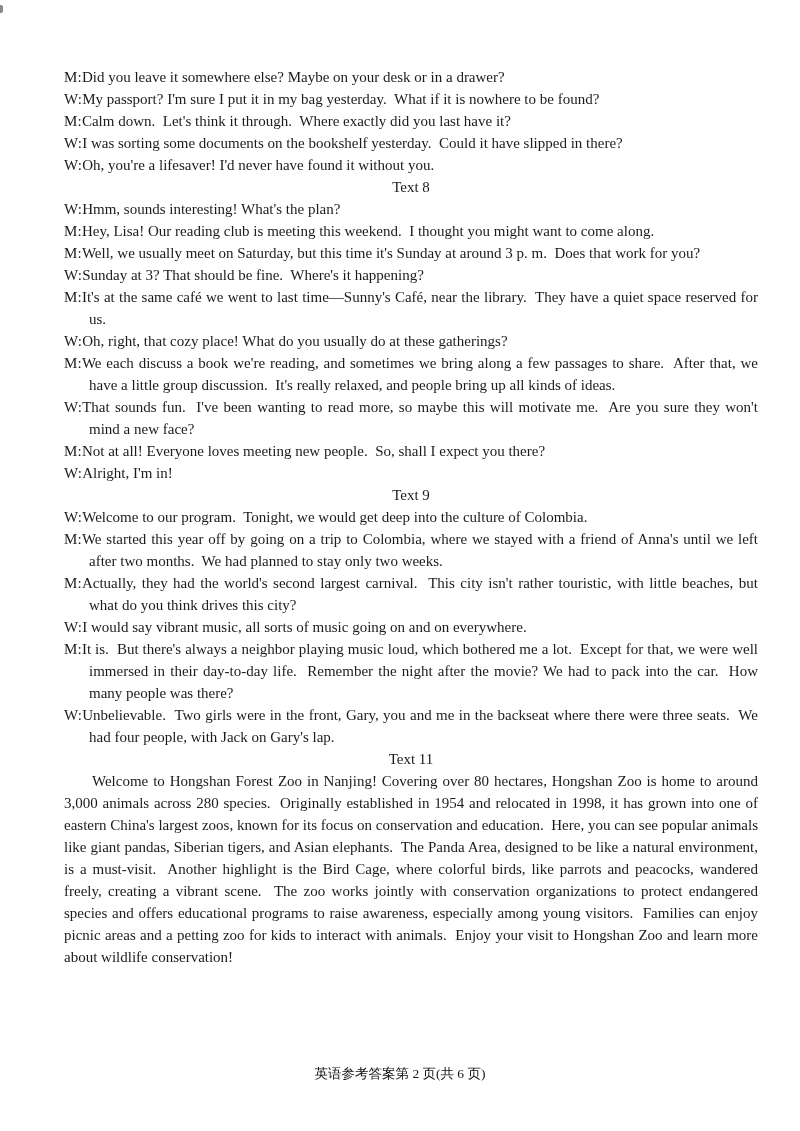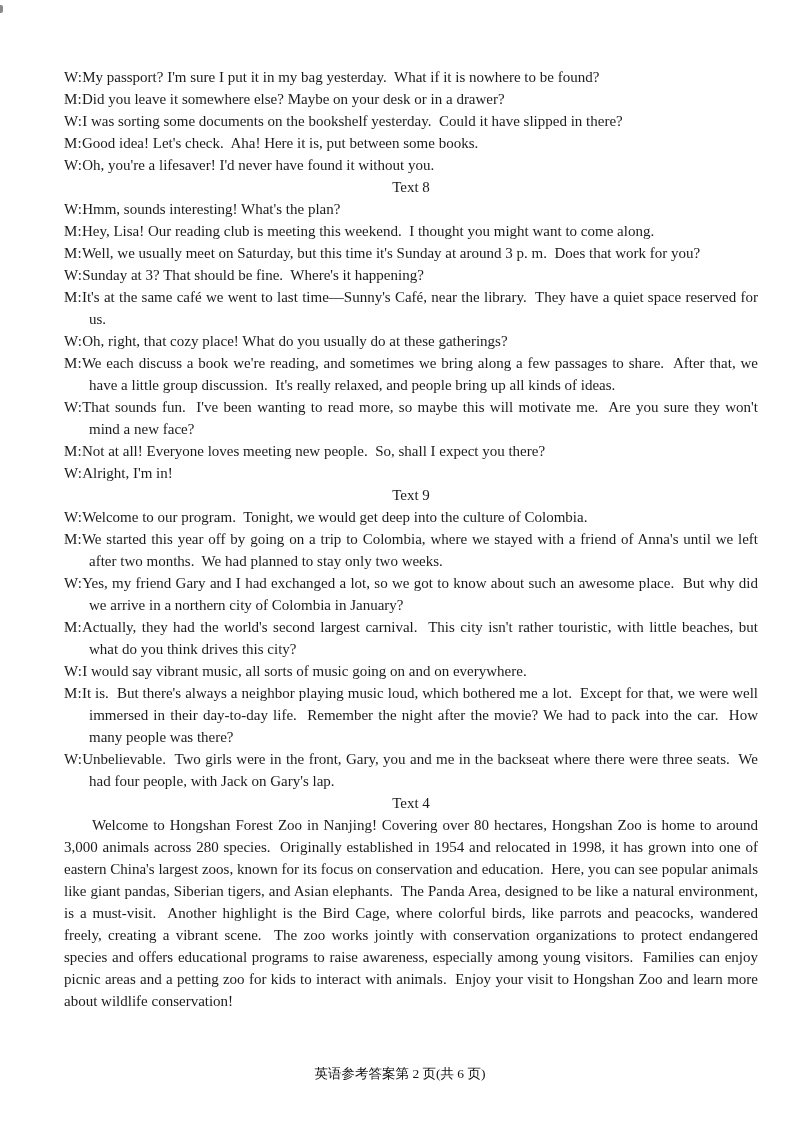--- a/index.html
+++ b/index.html
@@ -61,41 +61,40 @@
     line-height: 20px;
     color: #111;
   }
 </style>
 </head>
 <body>
 
 <div class="scan-artifact"></div>
 
 <main class="content" id="transcript">
+    <p class="dialogue"><span class="speaker">M:</span>Did you leave it somewhere else? Maybe on your desk or in a drawer?</p>
     <p class="dialogue"><span class="speaker">W:</span>My passport? I'm sure I put it in my bag yesterday.  What if it is nowhere to be found?</p>
-    <p class="dialogue"><span class="speaker">M:</span>Did you leave it somewhere else? Maybe on your desk or in a drawer?</p>
+    <p class="dialogue"><span class="speaker">M:</span>Calm down.  Let's think it through.  Where exactly did you last have it?</p>
     <p class="dialogue"><span class="speaker">W:</span>I was sorting some documents on the bookshelf yesterday.  Could it have slipped in there?</p>
-    <p class="dialogue"><span class="speaker">M:</span>Good idea! Let's check.  Aha! Here it is, put between some books.</p>
     <p class="dialogue"><span class="speaker">W:</span>Oh, you're a lifesaver! I'd never have found it without you.</p>
     <p class="text-heading">Text 8</p>
     <p class="dialogue"><span class="speaker">W:</span>Hmm, sounds interesting! What's the plan?</p>
     <p class="dialogue"><span class="speaker">M:</span>Hey, Lisa! Our reading club is meeting this weekend.  I thought you might want to come along.</p>
     <p class="dialogue"><span class="speaker">M:</span>Well, we usually meet on Saturday, but this time it's Sunday at around 3 p. m.  Does that work for you?</p>
     <p class="dialogue"><span class="speaker">W:</span>Sunday at 3? That should be fine.  Where's it happening?</p>
     <p class="dialogue"><span class="speaker">M:</span>It's at the same café we went to last time—Sunny's Café, near the library.  They have a quiet space reserved for us.</p>
     <p class="dialogue"><span class="speaker">W:</span>Oh, right, that cozy place! What do you usually do at these gatherings?</p>
     <p class="dialogue"><span class="speaker">M:</span>We each discuss a book we're reading, and sometimes we bring along a few passages to share.  After that, we have a little group discussion.  It's really relaxed, and people bring up all kinds of ideas.</p>
     <p class="dialogue"><span class="speaker">W:</span>That sounds fun.  I've been wanting to read more, so maybe this will motivate me.  Are you sure they won't mind a new face?</p>
     <p class="dialogue"><span class="speaker">M:</span>Not at all! Everyone loves meeting new people.  So, shall I expect you there?</p>
     <p class="dialogue"><span class="speaker">W:</span>Alright, I'm in!</p>
     <p class="text-heading">Text 9</p>
     <p class="dialogue"><span class="speaker">W:</span>Welcome to our program.  Tonight, we would get deep into the culture of Colombia.</p>
     <p class="dialogue"><span class="speaker">M:</span>We started this year off by going on a trip to Colombia, where we stayed with a friend of Anna's until we left after two months.  We had planned to stay only two weeks.</p>
-    <p class="dialogue"><span class="speaker">W:</span>Yes, my friend Gary and I had exchanged a lot, so we got to know about such an awesome place.  But why did we arrive in a northern city of Colombia in January?</p>
     <p class="dialogue"><span class="speaker">M:</span>Actually, they had the world's second largest carnival.  This city isn't rather touristic, with little beaches, but what do you think drives this city?</p>
     <p class="dialogue"><span class="speaker">W:</span>I would say vibrant music, all sorts of music going on and on everywhere.</p>
     <p class="dialogue"><span class="speaker">M:</span>It is.  But there's always a neighbor playing music loud, which bothered me a lot.  Except for that, we were well immersed in their day-to-day life.  Remember the night after the movie? We had to pack into the car.  How many people was there?</p>
     <p class="dialogue"><span class="speaker">W:</span>Unbelievable.  Two girls were in the front, Gary, you and me in the backseat where there were three seats.  We had four people, with Jack on Gary's lap.</p>
-    <p class="text-heading">Text 4</p>
+    <p class="text-heading">Text 11</p>
     <p class="passage">Welcome to Hongshan Forest Zoo in Nanjing! Covering over 80 hectares, Hongshan Zoo is home to around 3,000 animals across 280 species.  Originally established in 1954 and relocated in 1998, it has grown into one of eastern China's largest zoos, known for its focus on conservation and education.  Here, you can see popular animals like giant pandas, Siberian tigers, and Asian elephants.  The Panda Area, designed to be like a natural environment, is a must-visit.  Another highlight is the Bird Cage, where colorful birds, like parrots and peacocks, wandered freely, creating a vibrant scene.  The zoo works jointly with conservation organizations to protect endangered species and offers educational programs to raise awareness, especially among young visitors.  Families can enjoy picnic areas and a petting zoo for kids to interact with animals.  Enjoy your visit to Hongshan Zoo and learn more about wildlife conservation!</p>
   </main>
 
 <div class="page-footer">英语参考答案第 2 页(共 6 页)</div>
 
 </body></html>

